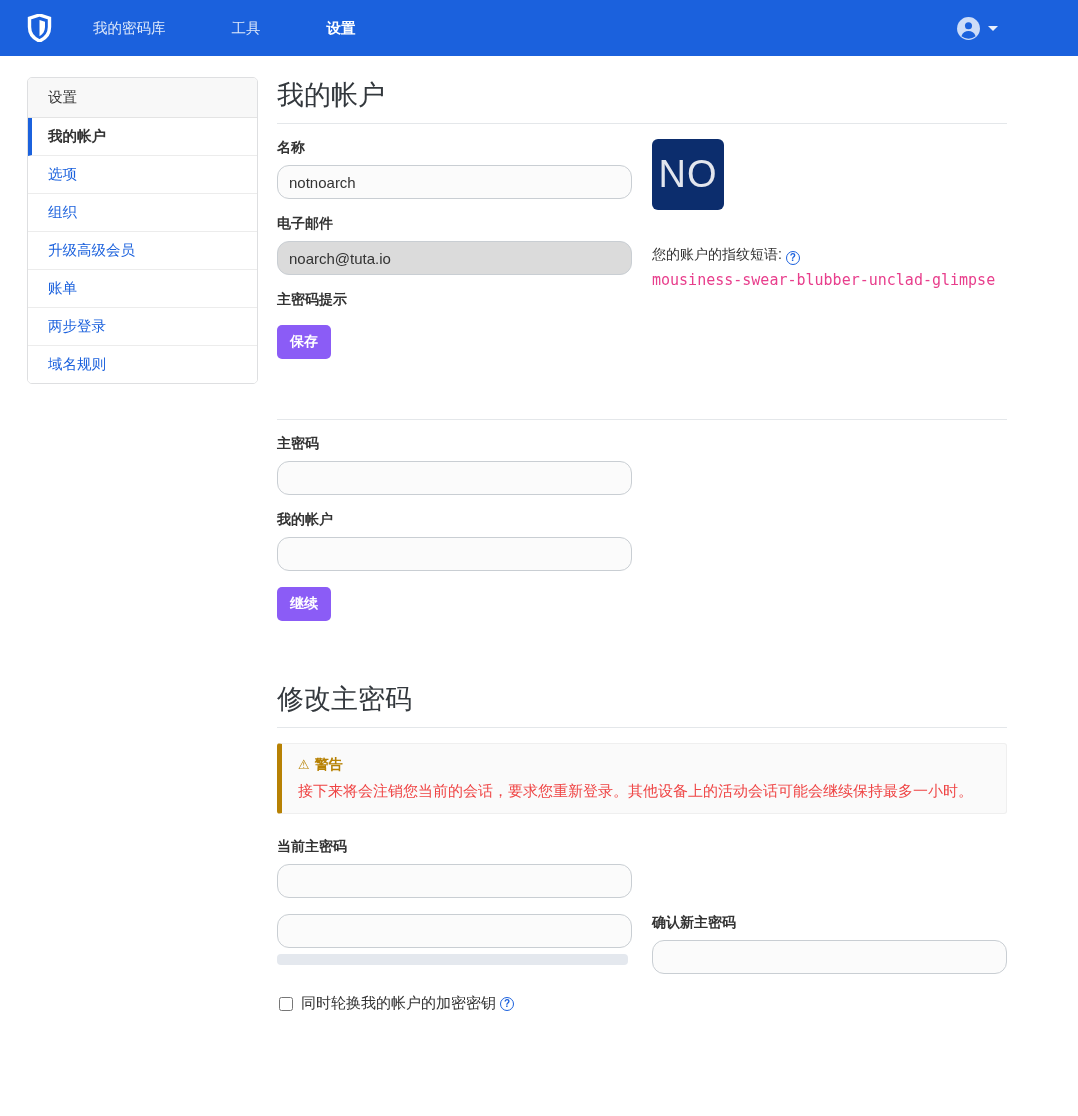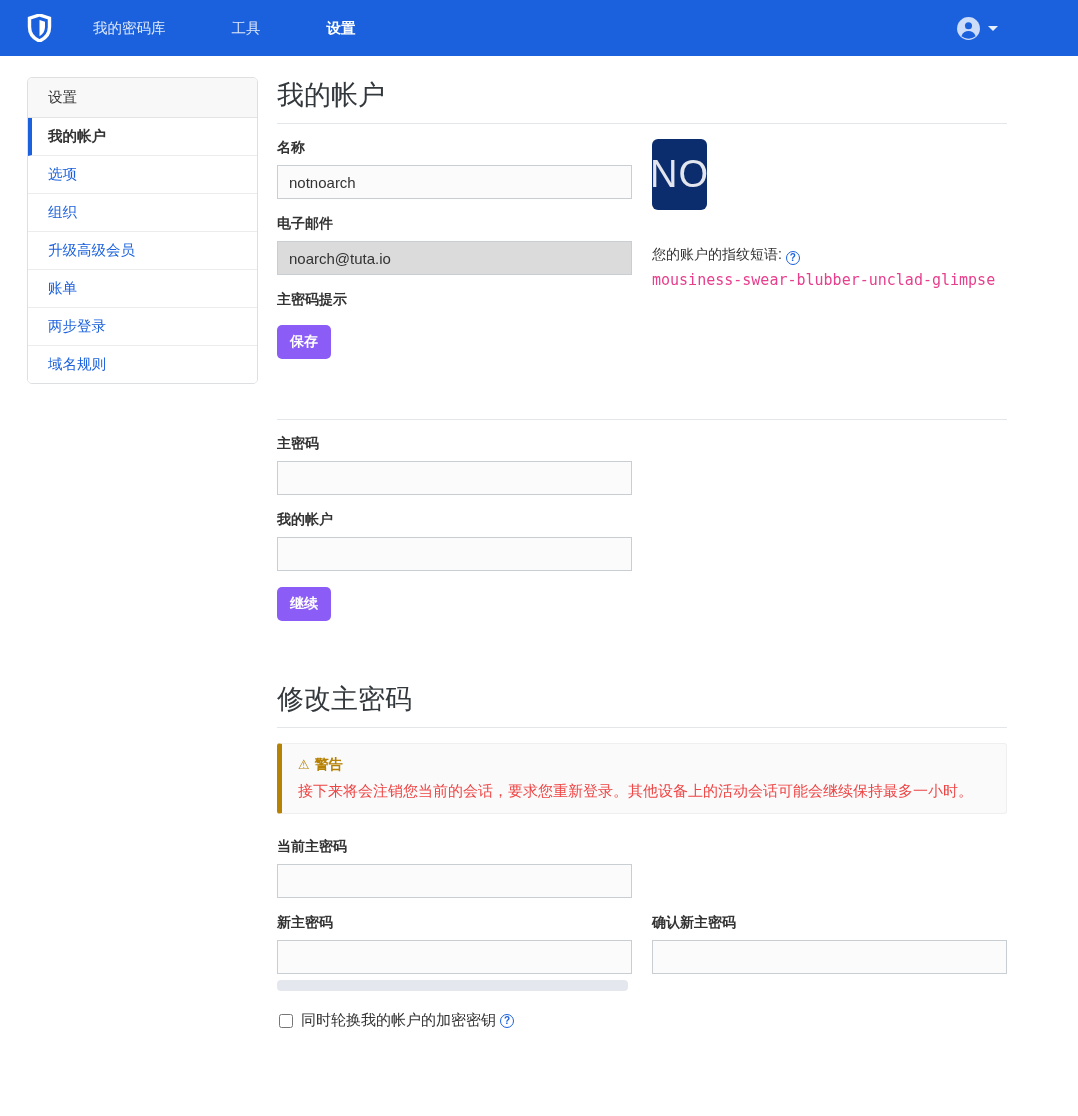--- a/index.html
+++ b/index.html
@@ -98,21 +98,21 @@
     display: block;
     font-size: 14px;
     font-weight: 700;
     color: #333;
     margin-bottom: 8px;
   }
   .form-control {
     width: 355px;
     height: 34px;
     border: 1px solid #c9ced3;
-    border-radius: 0;
+    border-radius: 12px;
     background: #fbfbfb;
     padding: 6px 11px;
     font-size: 15px;
     color: #333;
     font-family: "Liberation Sans", "DejaVu Sans", sans-serif;
   }
   .form-control:disabled {
     background: #dbdbdb;
     color: #333;
   }
@@ -124,21 +124,21 @@
     border-radius: 5px;
     padding: 8px 13px;
     font-size: 14px;
     font-weight: 700;
     cursor: pointer;
     font-family: "Liberation Sans", "DejaVu Sans", sans-serif;
   }
 
   
   .avatar {
-    width: 55px; height: 71px;
+    width: 72px; height: 71px;
     background: #0c2d6d;
     border-radius: 6px;
     color: #e3e6ee;
     font-size: 38px;
     display: flex;
     align-items: center;
     justify-content: center;
     letter-spacing: 1px;
   }
   .fp-label {
@@ -306,21 +306,20 @@
         <div class="callout-body">接下来将会注销您当前的会话，要求您重新登录。其他设备上的活动会话可能会继续保持最多一小时。</div>
       </div>
 
       <div class="form-group">
         <label class="form-label">当前主密码</label>
         <input class="form-control" type="password" value="" style="">
       </div>
 
       <div class="cols" style="margin-bottom:4px;">
         <div class="col">
-          <label class="form-label">新主密码</label>
           <input class="form-control" type="password" value="" style="">
           <div class="strength-bar"></div>
         </div>
         <div class="col">
           <label class="form-label">确认新主密码</label>
           <input class="form-control" type="password" value="" style="">
         </div>
       </div>
 
       <div class="checkbox-row">

